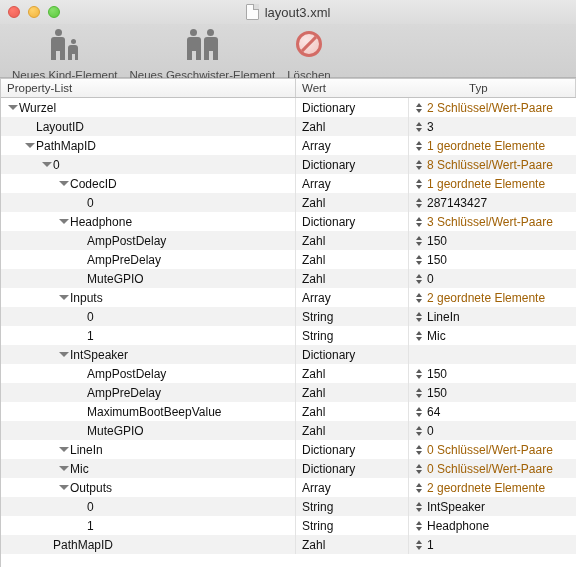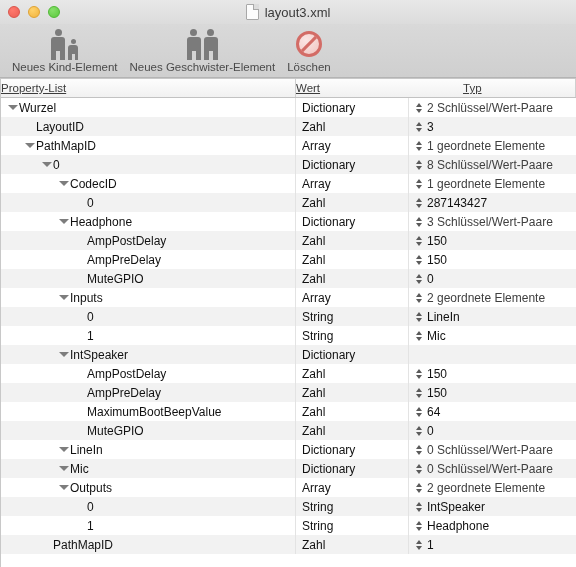--- a/index.html
+++ b/index.html
@@ -71,21 +71,21 @@
     padding: 2px 6px 0 6px;
     cursor: default;
   }
   .tb-icon {
     height: 34px;
     display: flex; align-items: flex-end; justify-content: center;
     gap: 3px;
   }
   .tb-label {
     font-size: 11.5px; color: #4a4a4a;
-    margin-top: 1px; white-space: nowrap;
+    margin-top: 9px; white-space: nowrap;
   }
 
   
   .person { position: relative; }
   .person .head {
     width: 100%; border-radius: 50%;
     background: #7b7b7b; margin: 0 auto;
   }
   .person .body {
     background: #7b7b7b;
@@ -135,22 +135,23 @@
   }
   .hdr {
     display: flex;
     height: 19px;
     background: linear-gradient(to bottom, #fdfdfd 0%, #f1f1f1 100%);
     border-bottom: 1px solid #c2c2c2;
     font-size: 11.5px; color: #3c3c3c;
   }
   .hdr .hcell {
     display: flex; align-items: center;
+    padding-left: 6px;
     border-right: 1px solid #cfcfcf;
-    overflow: hidden; white-space: nowrap; text-decoration: underline;
+    overflow: hidden; white-space: nowrap;
   }
   .col-prop { width: 295px; flex: 0 0 295px; }
   .col-typ  { width: 113px; flex: 0 0 113px; }
   .col-wert { flex: 1 1 auto; border-right: none !important; }
 
   .rows { display: block; }
   .row {
     display: flex;
     height: 19px;
     font-size: 12px;
@@ -206,21 +207,21 @@
   }
   .stepper .up, .stepper .dn {
     width: 0; height: 0;
     border-left: 3.5px solid transparent;
     border-right: 3.5px solid transparent;
   }
   .stepper .up { border-bottom: 4px solid #5a5a5a; }
   .stepper .dn { border-top: 4px solid #5a5a5a; }
 
   .val { }
-  .val.muted { color: #404040; }
+  .val.muted { color: #a16207; }
 </style>
 </head>
 <body>
 
 <div id="app">
 
   <div class="titlebar">
     <div class="traffic">
       <div class="tl tl-red"></div>
       <div class="tl tl-yellow"></div>

